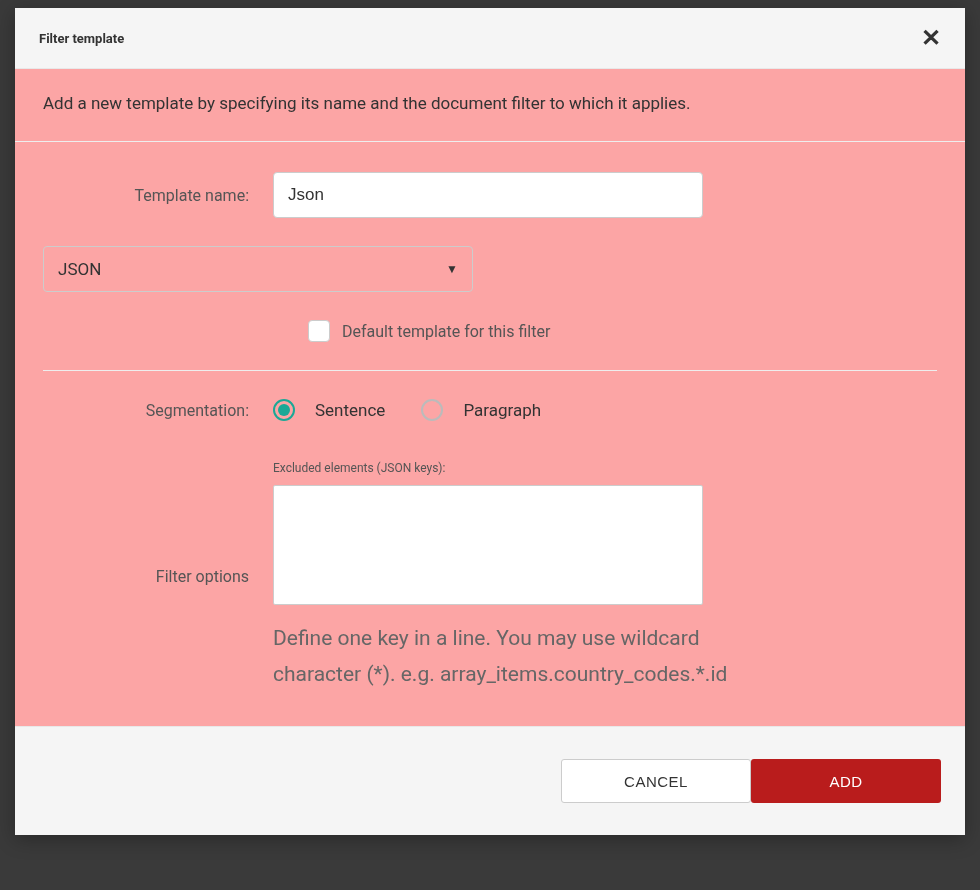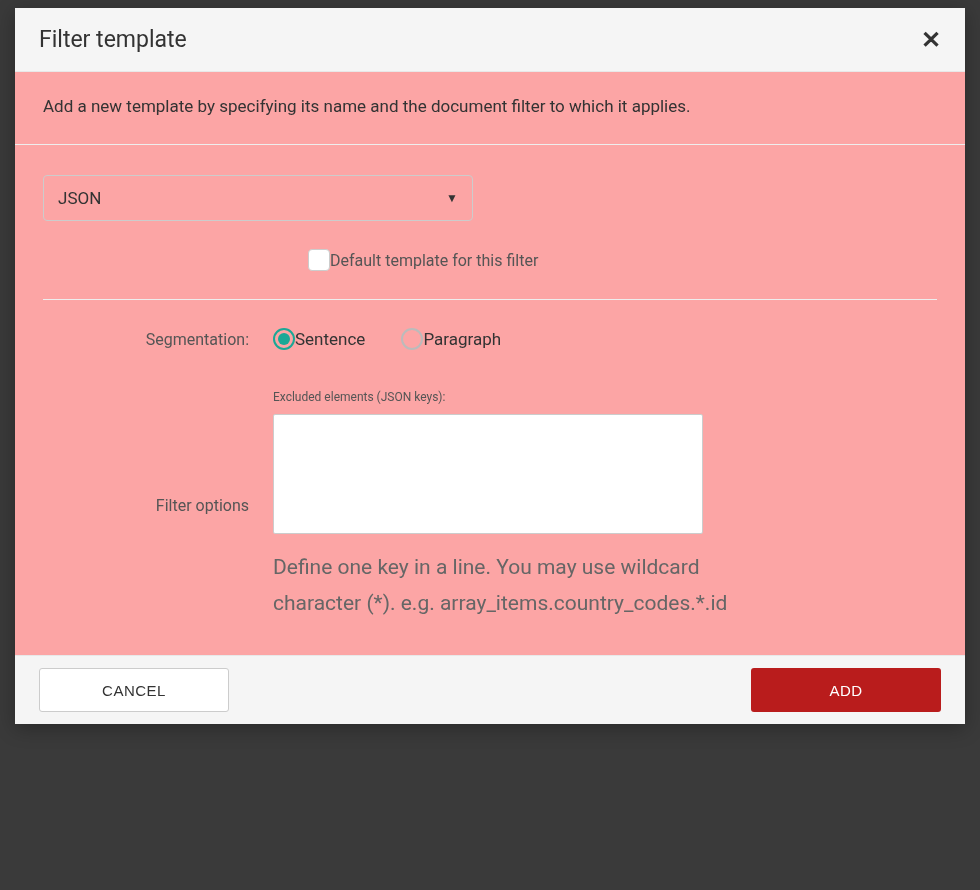--- a/index.html
+++ b/index.html
@@ -27,22 +27,22 @@
     }
     .modal-header {
       background: #f5f5f5;
       padding: 18px 24px;
       display: flex;
       justify-content: space-between;
       align-items: center;
       border-bottom: 1px solid #e8e8e8;
     }
     .modal-title {
-      font-size: 23px;
-      font-weight: 400;
+      font-size: 13px;
+      font-weight: 700;
       color: #333;
     }
     .close-btn {
       background: none;
       border: none;
       font-size: 24px;
       font-weight: bold;
       color: #333;
       cursor: pointer;
       padding: 0;
@@ -106,20 +106,21 @@
       font-size: 17px;
       color: #333;
     }
     .select-arrow {
       font-size: 12px;
       color: #333;
     }
     .checkbox-row {
       display: flex;
       align-items: center;
+      gap: 12px;
       padding-left: 35px;
     }
     .checkbox {
       width: 22px;
       height: 22px;
       border: 1px solid #ccc;
       border-radius: 4px;
       cursor: pointer;
       background: #fff;
     }
@@ -133,21 +134,21 @@
       margin: 0 0 28px 0;
     }
     .radio-group {
       display: flex;
       gap: 36px;
       align-items: center;
     }
     .radio-item {
       display: flex;
       align-items: center;
-      gap: 0;
+      gap: 20px;
       cursor: pointer;
     }
     .radio-circle {
       width: 22px;
       height: 22px;
       border: 2px solid #bbb;
       border-radius: 50%;
       display: flex;
       align-items: center;
       justify-content: center;
@@ -183,23 +184,23 @@
     }
     .help-text {
       width: 460px;
       font-size: 21px;
       color: #666;
       margin-top: 12px;
       line-height: 1.7;
     }
     .modal-footer {
       background: #f5f5f5;
-      padding: 12px 24px;
-      display: flex;
-      justify-content: space-between;
+      padding: 32px 24px;
+      display: flex;
+      justify-content: flex-end;
       align-items: center;
       border-top: 1px solid #e8e8e8;
     }
     .btn {
       height: 44px;
       padding: 0 30px;
       font-size: 15px;
       letter-spacing: 0.5px;
       border-radius: 3px;
       cursor: pointer;
@@ -229,20 +230,26 @@
     <div class="modal-title">Filter template</div>
     <button class="close-btn">
       <span>✕</span>
     </button>
   </div>
 
   <div class="modal-body">
     <div class="description">Add a new template by specifying its name and the document filter to which it applies.</div>
 
     <div class="form-section">
+      <div class="form-row">
+        <div class="label-col">Template name:</div>
+        <div class="field-col">
+          <input type="text" class="text-input" value="Json" style="">
+        </div>
+      </div>
 
       <div class="form-row">
         <div class="field-col">
           <div class="select-wrap">
             <span class="select-value">JSON</span>
             <span class="select-arrow">▼</span>
           </div>
         </div>
       </div>
 

